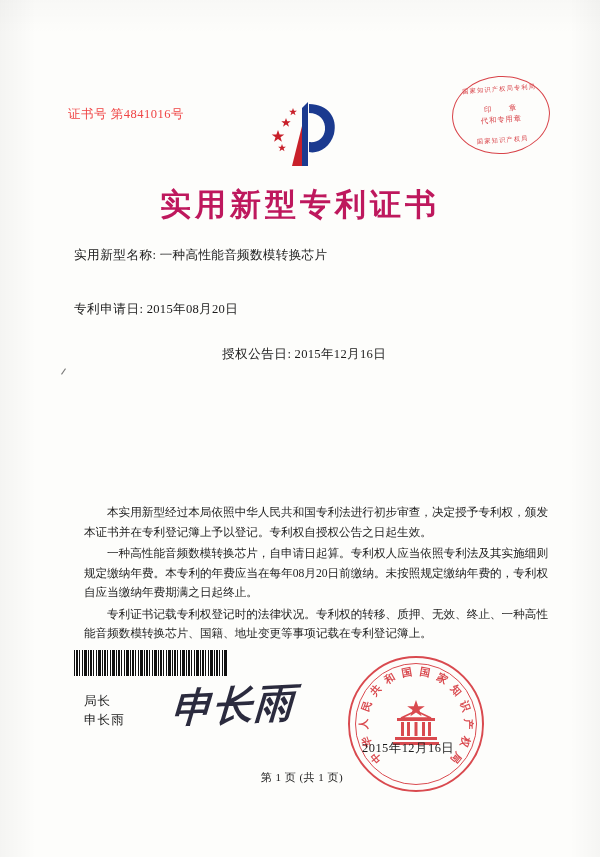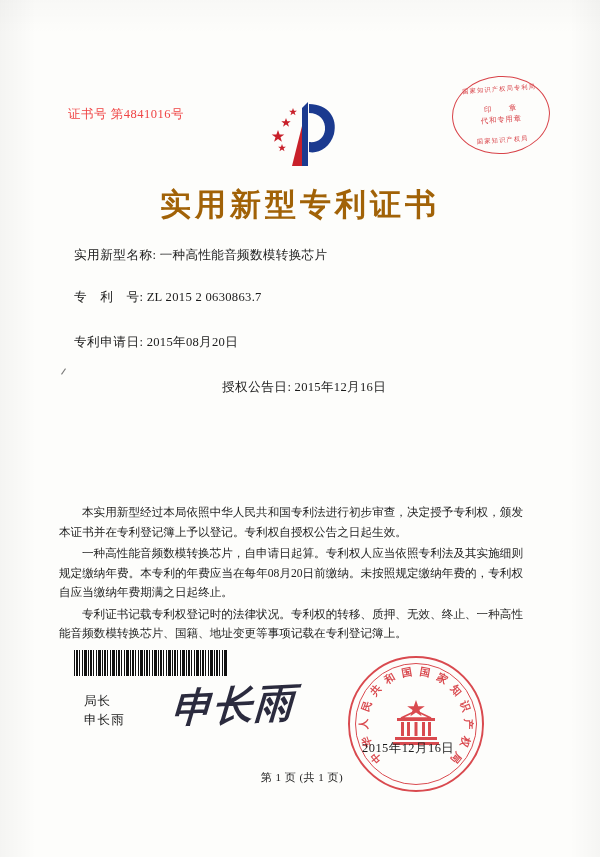--- a/index.html
+++ b/index.html
@@ -85,48 +85,48 @@
   }
 
   .title {
     position: absolute;
     left: 0; right: 0;
     top: 184px;
     text-align: center;
     font-size: 31px;
     font-weight: bold;
     letter-spacing: 4px;
-    color: #a16207;
+    color: #be185d;
     font-family: "DejaVu Serif", "Liberation Serif", serif;
   }
 
   .fields {
     position: absolute;
     left: 74px;
     top: 246px;
     width: 460px;
   }
   .field {
     font-size: 12.6px;
     line-height: 18px;
     color: #1b1b1b;
     white-space: nowrap;
   }
   .field .lbl { letter-spacing: 0.5px; }
   .field .val { letter-spacing: 0.3px; }
-  .f-name   { margin-bottom: 24px; }
+  .f-name   { margin-bottom: 36px; }
   .f-inv    { margin-bottom: 25px; }
   .f-pno    { margin-bottom: 27px; }
   .f-appd   { margin-bottom: 27px; }
   .f-owner  { margin-bottom: 27px; }
   .f-grant  { margin-bottom: 0; text-align: center; }
 
   .body-text {
     position: absolute;
-    left: 59px;
+    left: 84px;
     top: 503px;
     width: 464px;
     font-size: 11.6px;
     line-height: 19.5px;
     text-align: justify;
     color: #1e1e1e;
   }
   .body-text p { margin: 0 0 2px 0; text-indent: 23px; }
 
   .barcode {
@@ -268,24 +268,20 @@
   </div>
 
   <div class="title">实用新型专利证书</div>
 
   <div class="tick"></div>
 
   <div class="fields">
     <div class="field f-name">
       <span class="lbl">实用新型名称:</span>
       <span class="val">一种高性能音频数模转换芯片</span>
-    </div>
-    <div class="field f-pno">
-      <span class="lbl">专　利　号:</span>
-      <span class="val">ZL 2015 2 0630863.7</span>
     </div>
     <div class="field f-appd">
       <span class="lbl">专利申请日:</span>
       <span class="val">2015年08月20日</span>
     </div>
     <div class="field f-grant">
       <span class="lbl">授权公告日:</span>
       <span class="val">2015年12月16日</span>
     </div>
   </div>

